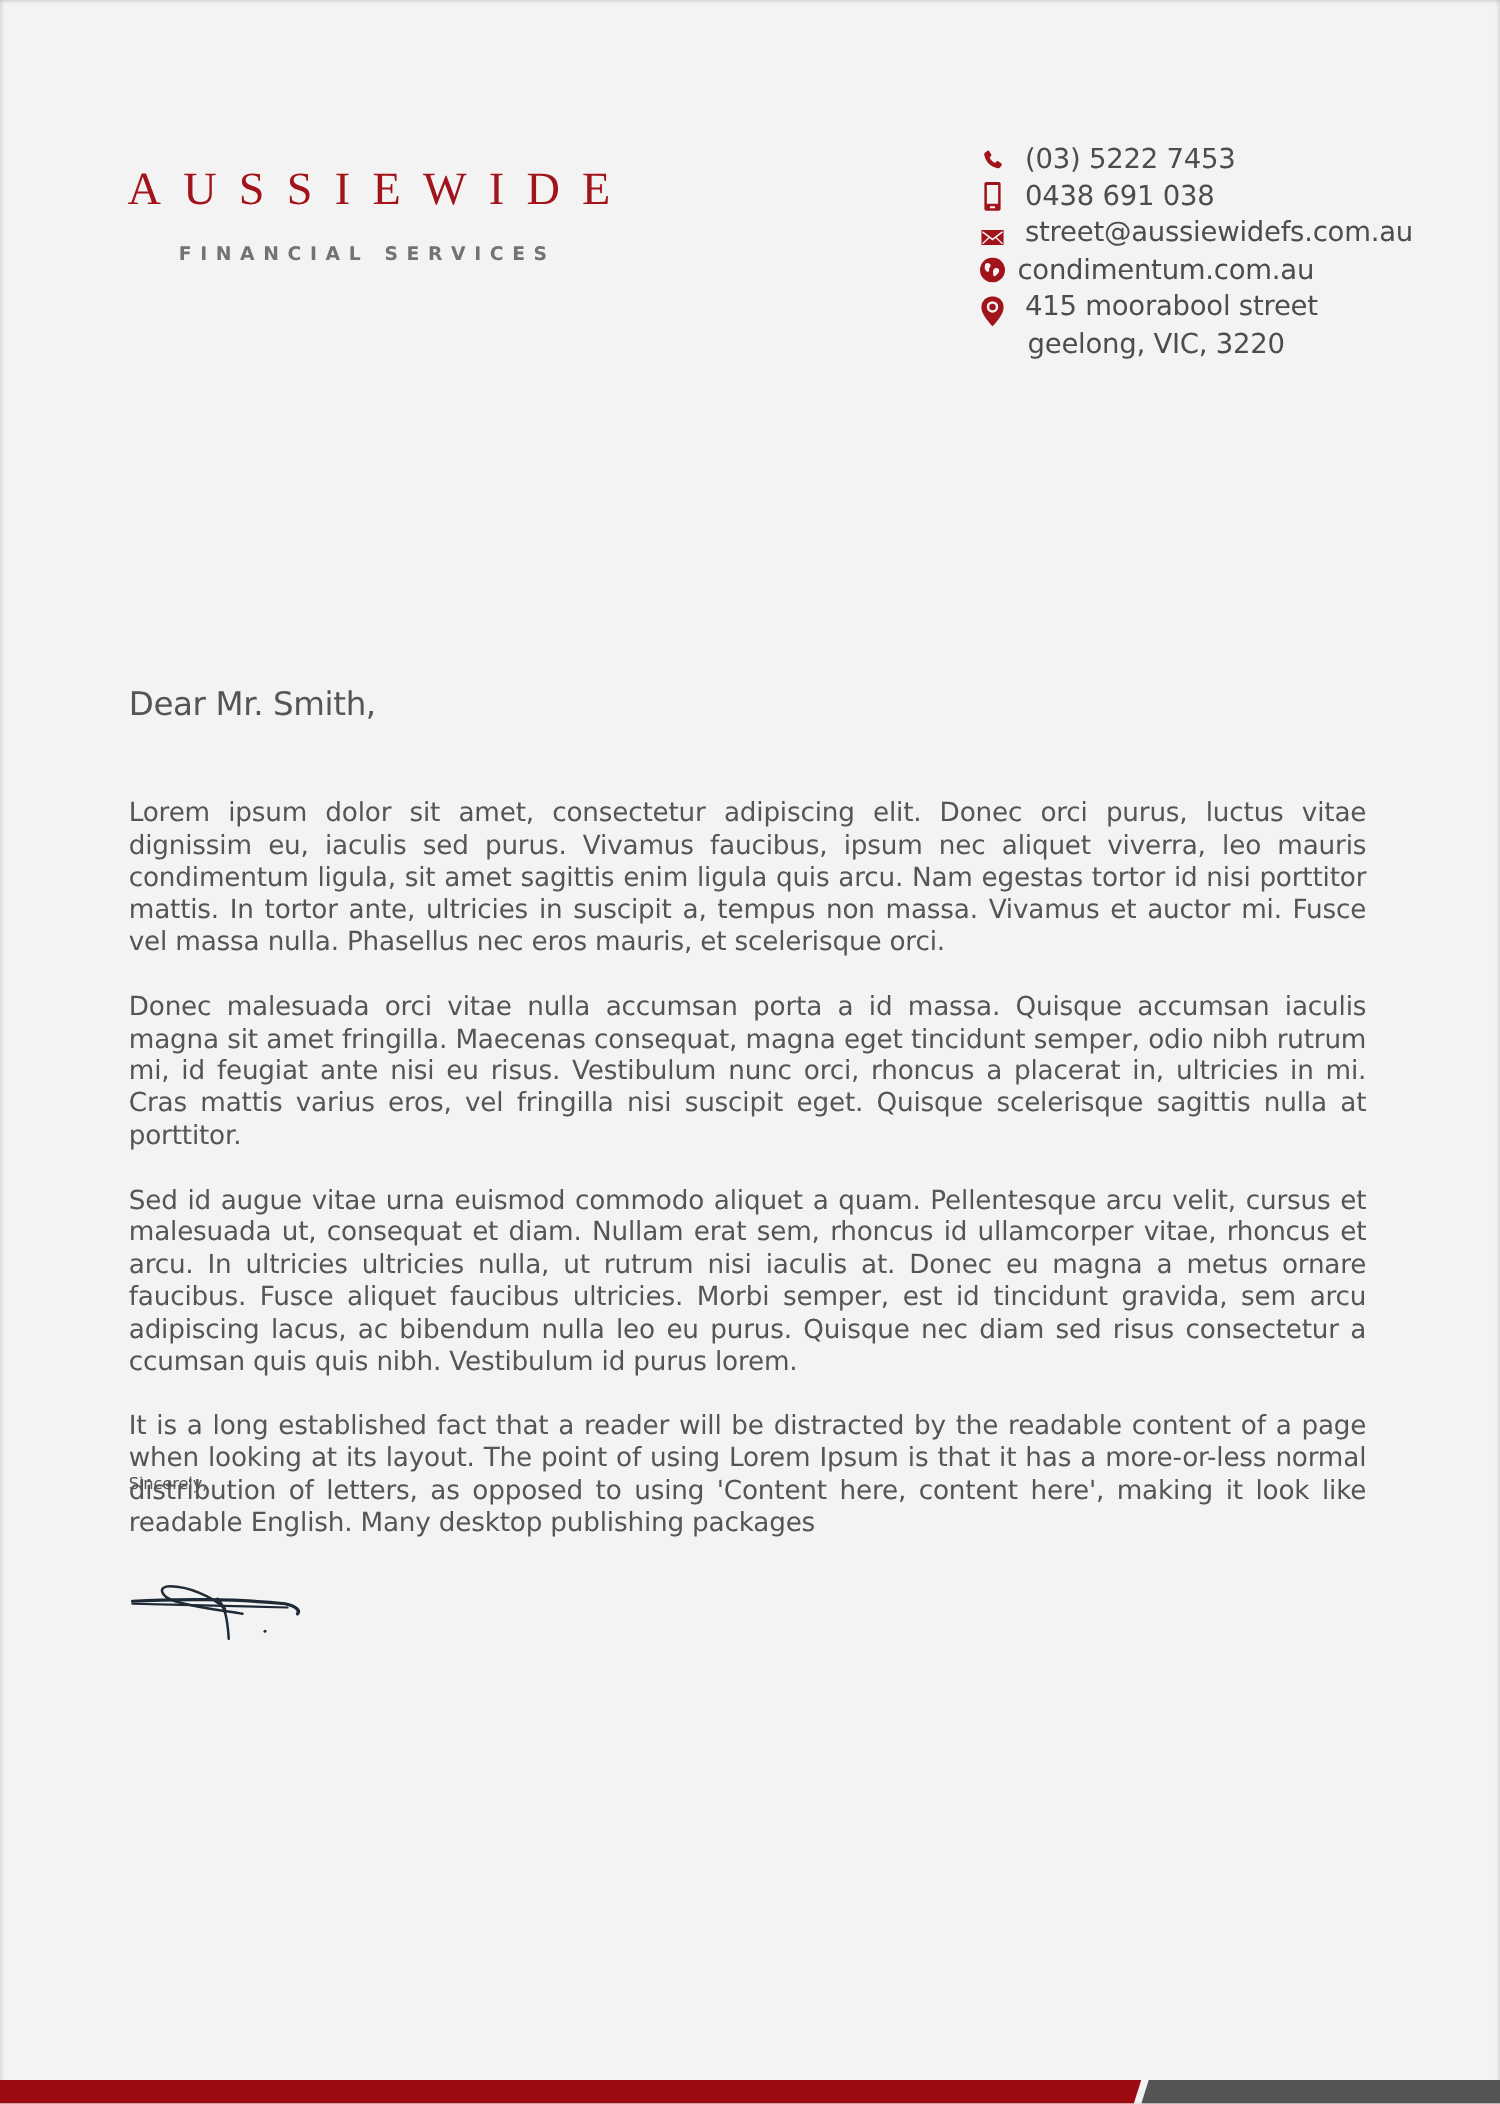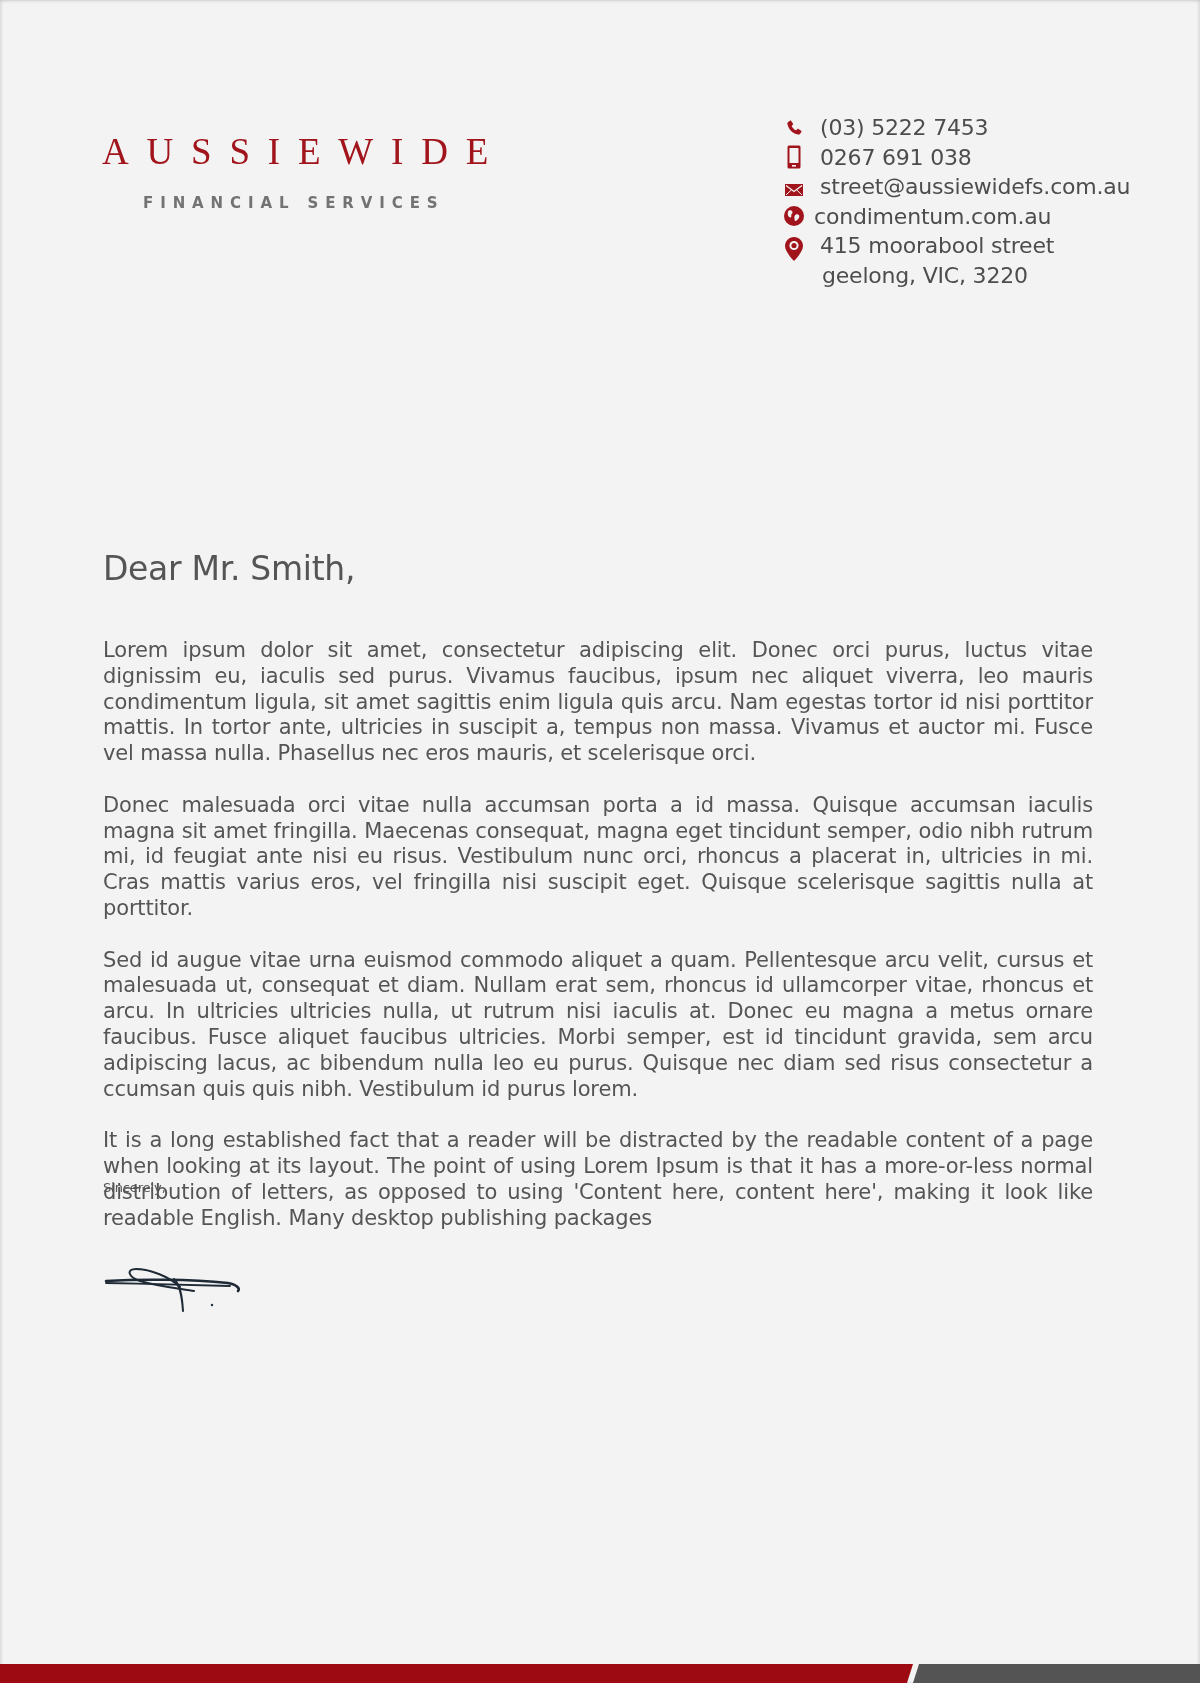--- a/index.html
+++ b/index.html
@@ -33,21 +33,21 @@
     .contact-icon { width: 24px; height: 24px; display: flex; align-items: center; justify-content: center; margin-right: 14px; }
     .contact-text {
       color: #4d4d4d; font-size: 22px; white-space: nowrap;
       font-family: "DejaVu Sans", sans-serif; letter-spacing: -0.2px;
     }
     .contact-text.web { margin-left: -6px; }
     .contact-cont { padding-left: 40px; height: 29.5px; line-height: 29.5px; color: #4d4d4d; font-size: 22px; white-space: nowrap; letter-spacing: -0.2px; }
     
     .salutation {
       position: absolute; left: 103px; top: 549px;
-      color: #555; font-size: 33px; white-space: nowrap; letter-spacing: -0.3px;
+      color: #555; font-size: 26px; white-space: nowrap; letter-spacing: -0.3px;
     }
     .body-text {
       position: absolute; left: 103px; top: 638px; width: 990px;
       color: #555; font-size: 21px; line-height: 25.8px;
       text-align: justify; letter-spacing: -0.15px;
     }
     .body-text p { margin: 0 0 25.8px 0; }
     .closing {
       position: absolute; left: 103px; top: 1180px;
       color: #555; font-size: 13px; letter-spacing: -0.1px;
@@ -86,21 +86,21 @@
       <span class="contact-text">(03) 5222 7453</span>
     </div>
     <div class="contact-row">
       <span class="contact-icon">
         <svg width="14" height="24" viewBox="0 0 14 24">
             <rect x="0.5" y="0.5" width="13" height="23" rx="1.5" fill="#a1141b"></rect>
             <rect x="2.5" y="3" width="9" height="15" fill="#f3f3f3"></rect>
             <rect x="5" y="20" width="4" height="1.6" fill="#f3f3f3"></rect>
           </svg>
       </span>
-      <span class="contact-text">0267 691 038</span>
+      <span class="contact-text">0438 691 038</span>
     </div>
     <div class="contact-row">
       <span class="contact-icon">
         <svg width="18" height="12" viewBox="0 0 18 12" style="margin-top:6px">
             <rect width="18" height="12" fill="#a1141b"></rect>
             <path d="M1 1.5 L9 7.5 L17 1.5" stroke="#f3f3f3" stroke-width="1.3" fill="none"></path>
             <path d="M1 11 L6.5 5.8 M17 11 L11.5 5.8" stroke="#f3f3f3" stroke-width="1" fill="none"></path>
           </svg>
       </span>
       <span class="contact-text">street@aussiewidefs.com.au</span>

